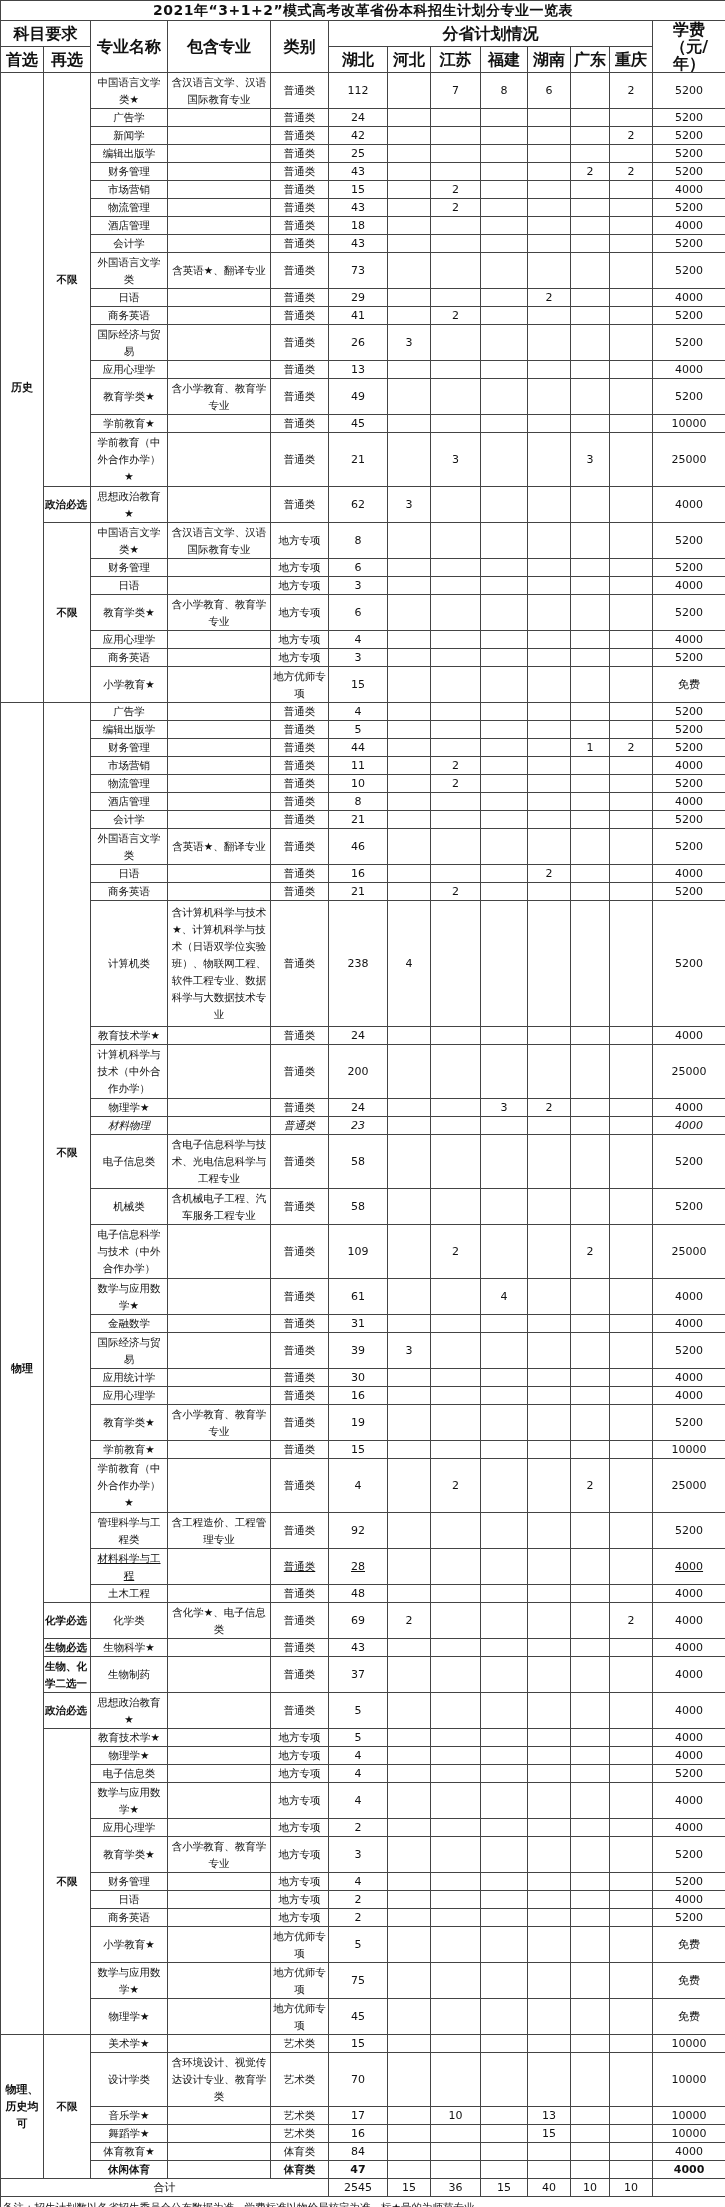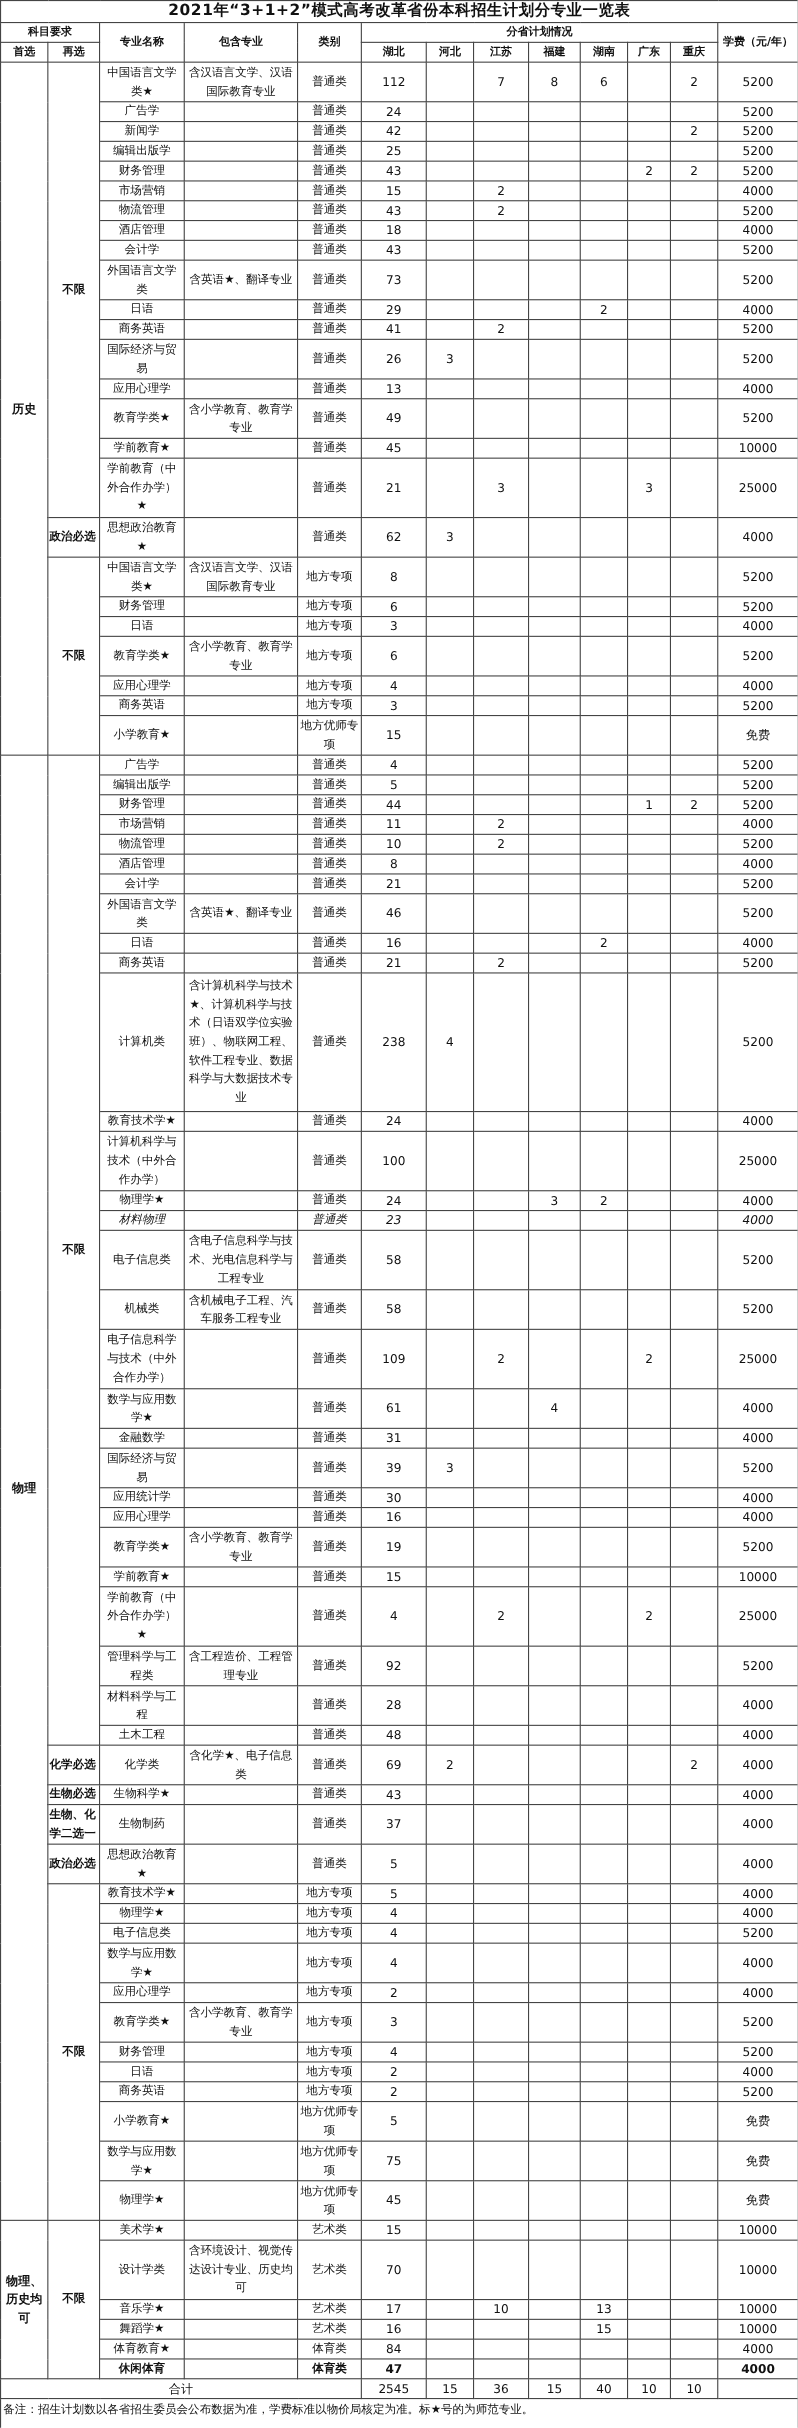--- a/index.html
+++ b/index.html
@@ -1,21 +1,21 @@
 <!DOCTYPE html>
 <html><head>
 <meta charset="utf-8">
 <style>
   html, body { margin: 0; padding: 0; background: #ffffff; }
   body { width: 725px; height: 2207px; overflow: hidden; font-family: "DejaVu Sans", "Liberation Sans", sans-serif; color: #111; }
   table.plan { border-collapse: collapse; table-layout: fixed; width: 725px; font-size: 10.5px; }
   table.plan td, table.plan th { border: 1px solid #444; padding: 0 2px; text-align: center; vertical-align: middle; line-height: 17px; word-break: break-all; overflow: hidden; }
   table.plan th { font-weight: bold; }
   .title-cell { font-size: 14px; font-weight: bold; height: 19px; line-height: 19px; letter-spacing: 0.5px; }
-  .hdr { height: 17px; font-weight: bold; font-size: 10px; }
+  .hdr { height: 17px; font-weight: bold; font-size: 16px; }
   .group-first { font-weight: bold; font-size: 11px; }
   .group-second { font-weight: bold; font-size: 10.5px; margin-top: 24px; }
   .group-second.left { text-align: left; padding-left: 1px; }
   .incl { text-align: left; padding-left: 2px; }
   td.num { font-size: 11px; }
   .total-row td { height: 17px; font-size: 11px; }
   .note-cell { text-align: left !important; vertical-align: top !important; height: 52px; font-size: 10.5px; padding-left: 2px !important; padding-top: 2px !important; }
   .major { font-size: 10.5px; }
 </style>
 </head>
@@ -546,21 +546,21 @@
         <td class="num"></td>
         <td class="num"></td>
         <td class="num"></td>
         <td class="num"></td>
         <td class="num">4000</td>
       </tr>
       <tr style="height: 54px;">
         <td class="major">计算机科学与技术（中外合作办学）</td>
         <td class="incl"></td>
         <td>普通类</td>
-        <td class="num">100</td>
+        <td class="num">200</td>
         <td class="num"></td>
         <td class="num"></td>
         <td class="num"></td>
         <td class="num"></td>
         <td class="num"></td>
         <td class="num"></td>
         <td class="num">25000</td>
       </tr>
       <tr style="height: 18px;">
         <td class="major">物理学★</td>
@@ -737,21 +737,21 @@
         <td>普通类</td>
         <td class="num">92</td>
         <td class="num"></td>
         <td class="num"></td>
         <td class="num"></td>
         <td class="num"></td>
         <td class="num"></td>
         <td class="num"></td>
         <td class="num">5200</td>
       </tr>
-      <tr style="height: 36px;">
+      <tr style="height: 36px; text-decoration: underline;">
         <td class="major">材料科学与工程</td>
         <td class="incl"></td>
         <td>普通类</td>
         <td class="num">28</td>
         <td class="num"></td>
         <td class="num"></td>
         <td class="num"></td>
         <td class="num"></td>
         <td class="num"></td>
         <td class="num"></td>
@@ -993,21 +993,21 @@
         <td class="num"></td>
         <td class="num"></td>
         <td class="num"></td>
         <td class="num"></td>
         <td class="num"></td>
         <td class="num"></td>
         <td class="num">10000</td>
       </tr>
       <tr style="height: 54px;">
         <td class="major">设计学类</td>
-        <td class="incl">含环境设计、视觉传达设计专业、历史均可</td>
+        <td class="incl">含环境设计、视觉传达设计专业、教育学类</td>
         <td>艺术类</td>
         <td class="num">70</td>
         <td class="num"></td>
         <td class="num"></td>
         <td class="num"></td>
         <td class="num"></td>
         <td class="num"></td>
         <td class="num"></td>
         <td class="num">10000</td>
       </tr>

